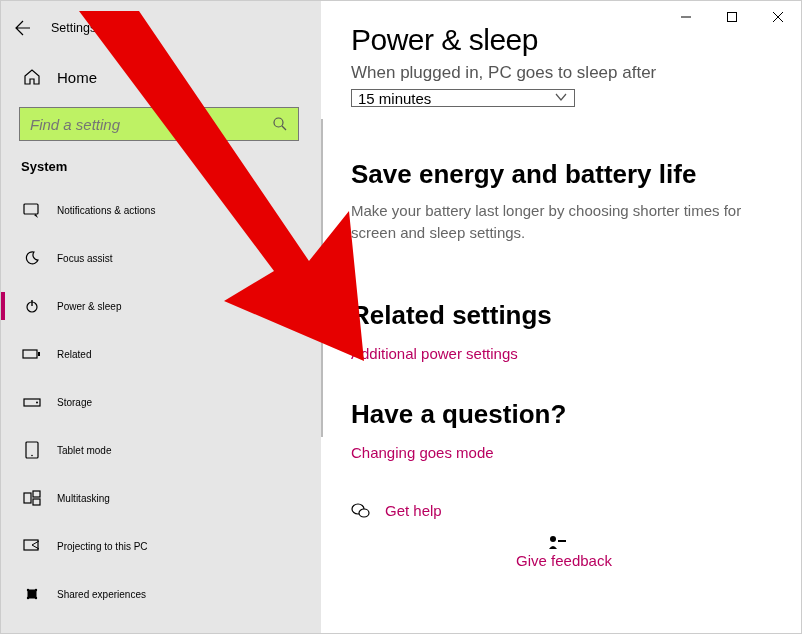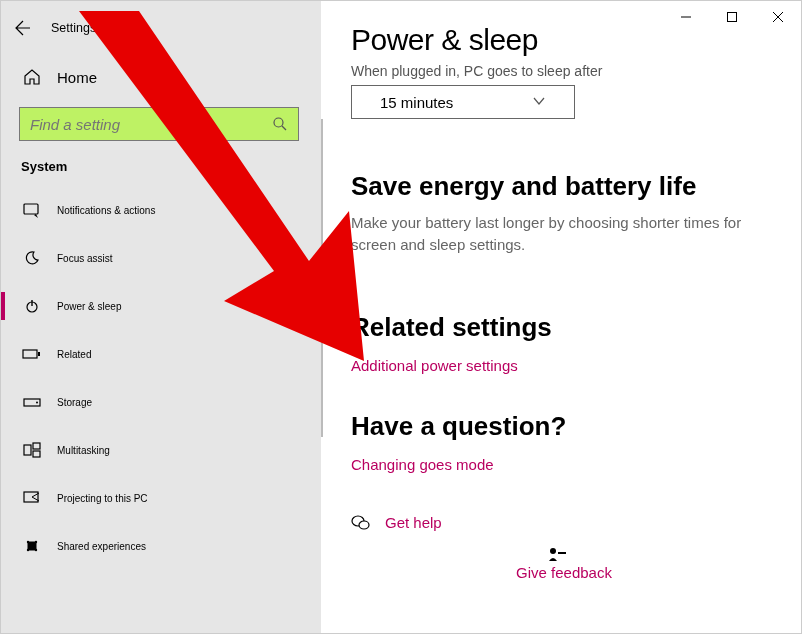--- a/index.html
+++ b/index.html
@@ -21,22 +21,22 @@
     .section-label { font-size: 13px; font-weight: 600; padding-left: 20px; margin-bottom: 12px; }
     .nav-list { flex: 1; overflow: hidden; }
     .nav-item { display: flex; align-items: center; height: 48px; padding-left: 20px; cursor: pointer; position: relative; }
     .nav-item.active::before { content: ""; position: absolute; left: 0; top: 10px; width: 4px; height: 28px; background: #b90060; }
     .nav-item .icon { width: 22px; display: flex; justify-content: center; align-items: center; }
     .nav-item .label { font-size: 10px; margin-left: 14px; }
 
     
     .main { flex: 1; padding: 22px 30px 0 30px; position: relative; }
     .page-title { font-size: 30px; font-weight: 400; margin-bottom: 6px; letter-spacing: -0.5px; }
-    .subline { font-size: 14px; color: #333; margin-bottom: 0; margin-top: 6px; }
-    .dropdown { width: 224px; height: 34px; border: 1px solid #666; display: flex; align-items: center; padding: 0 28px; font-size: 15px; justify-content: space-between; cursor: pointer; margin-top: 6px; }
+    .subline { font-size: 17px; color: #333; margin-bottom: 0; margin-top: 6px; }
+    .dropdown { width: 224px; height: 18px; border: 1px solid #666; display: flex; align-items: center; padding: 0 6px; font-size: 15px; justify-content: space-between; cursor: pointer; margin-top: 6px; }
 
     .h2 { font-size: 26px; font-weight: 700; margin-top: 52px; }
     .h2.related { margin-top: 56px; }
     .h2.q { margin-top: 36px; }
     .desc { font-size: 15px; color: #666; margin-top: 10px; line-height: 1.45; max-width: 420px; }
     .link { font-size: 15px; color: #b90060; margin-top: 14px; display: inline-block; cursor: pointer; }
 
     .help-row { display: flex; align-items: center; margin-top: 18px; }
     .help-row .icon { width: 28px; display: flex; align-items: center; }
     .help-row .link2 { font-size: 15px; color: #b90060; cursor: pointer; margin-left: 6px; }
@@ -134,20 +134,29 @@
       <div class="nav-item">
         <span class="icon">
             <svg width="18" height="14" viewBox="0 0 18 14">
               <rect x="1" y="4" width="16" height="7" stroke="#000" stroke-width="1.2" fill="none"></rect>
               <circle cx="14" cy="7.5" r="1" fill="#000"></circle>
             </svg>
           </span>
         <span class="label">Storage</span>
       </div>
 
+      <div class="nav-item">
+        <span class="icon">
+            <svg width="16" height="18" viewBox="0 0 16 18">
+              <rect x="2" y="1" width="12" height="16" rx="1" stroke="#000" stroke-width="1.2" fill="none"></rect>
+              <circle cx="8" cy="14.5" r="0.8" fill="#000"></circle>
+            </svg>
+          </span>
+        <span class="label">Tablet mode</span>
+      </div>
 
       <div class="nav-item">
         <span class="icon">
             <svg width="18" height="16" viewBox="0 0 18 16">
               <rect x="1" y="3" width="7" height="10" stroke="#000" stroke-width="1.2" fill="none"></rect>
               <rect x="10" y="1" width="7" height="6" stroke="#000" stroke-width="1.2" fill="none"></rect>
               <rect x="10" y="9" width="7" height="6" stroke="#000" stroke-width="1.2" fill="none"></rect>
             </svg>
           </span>
         <span class="label">Multitasking</span>

